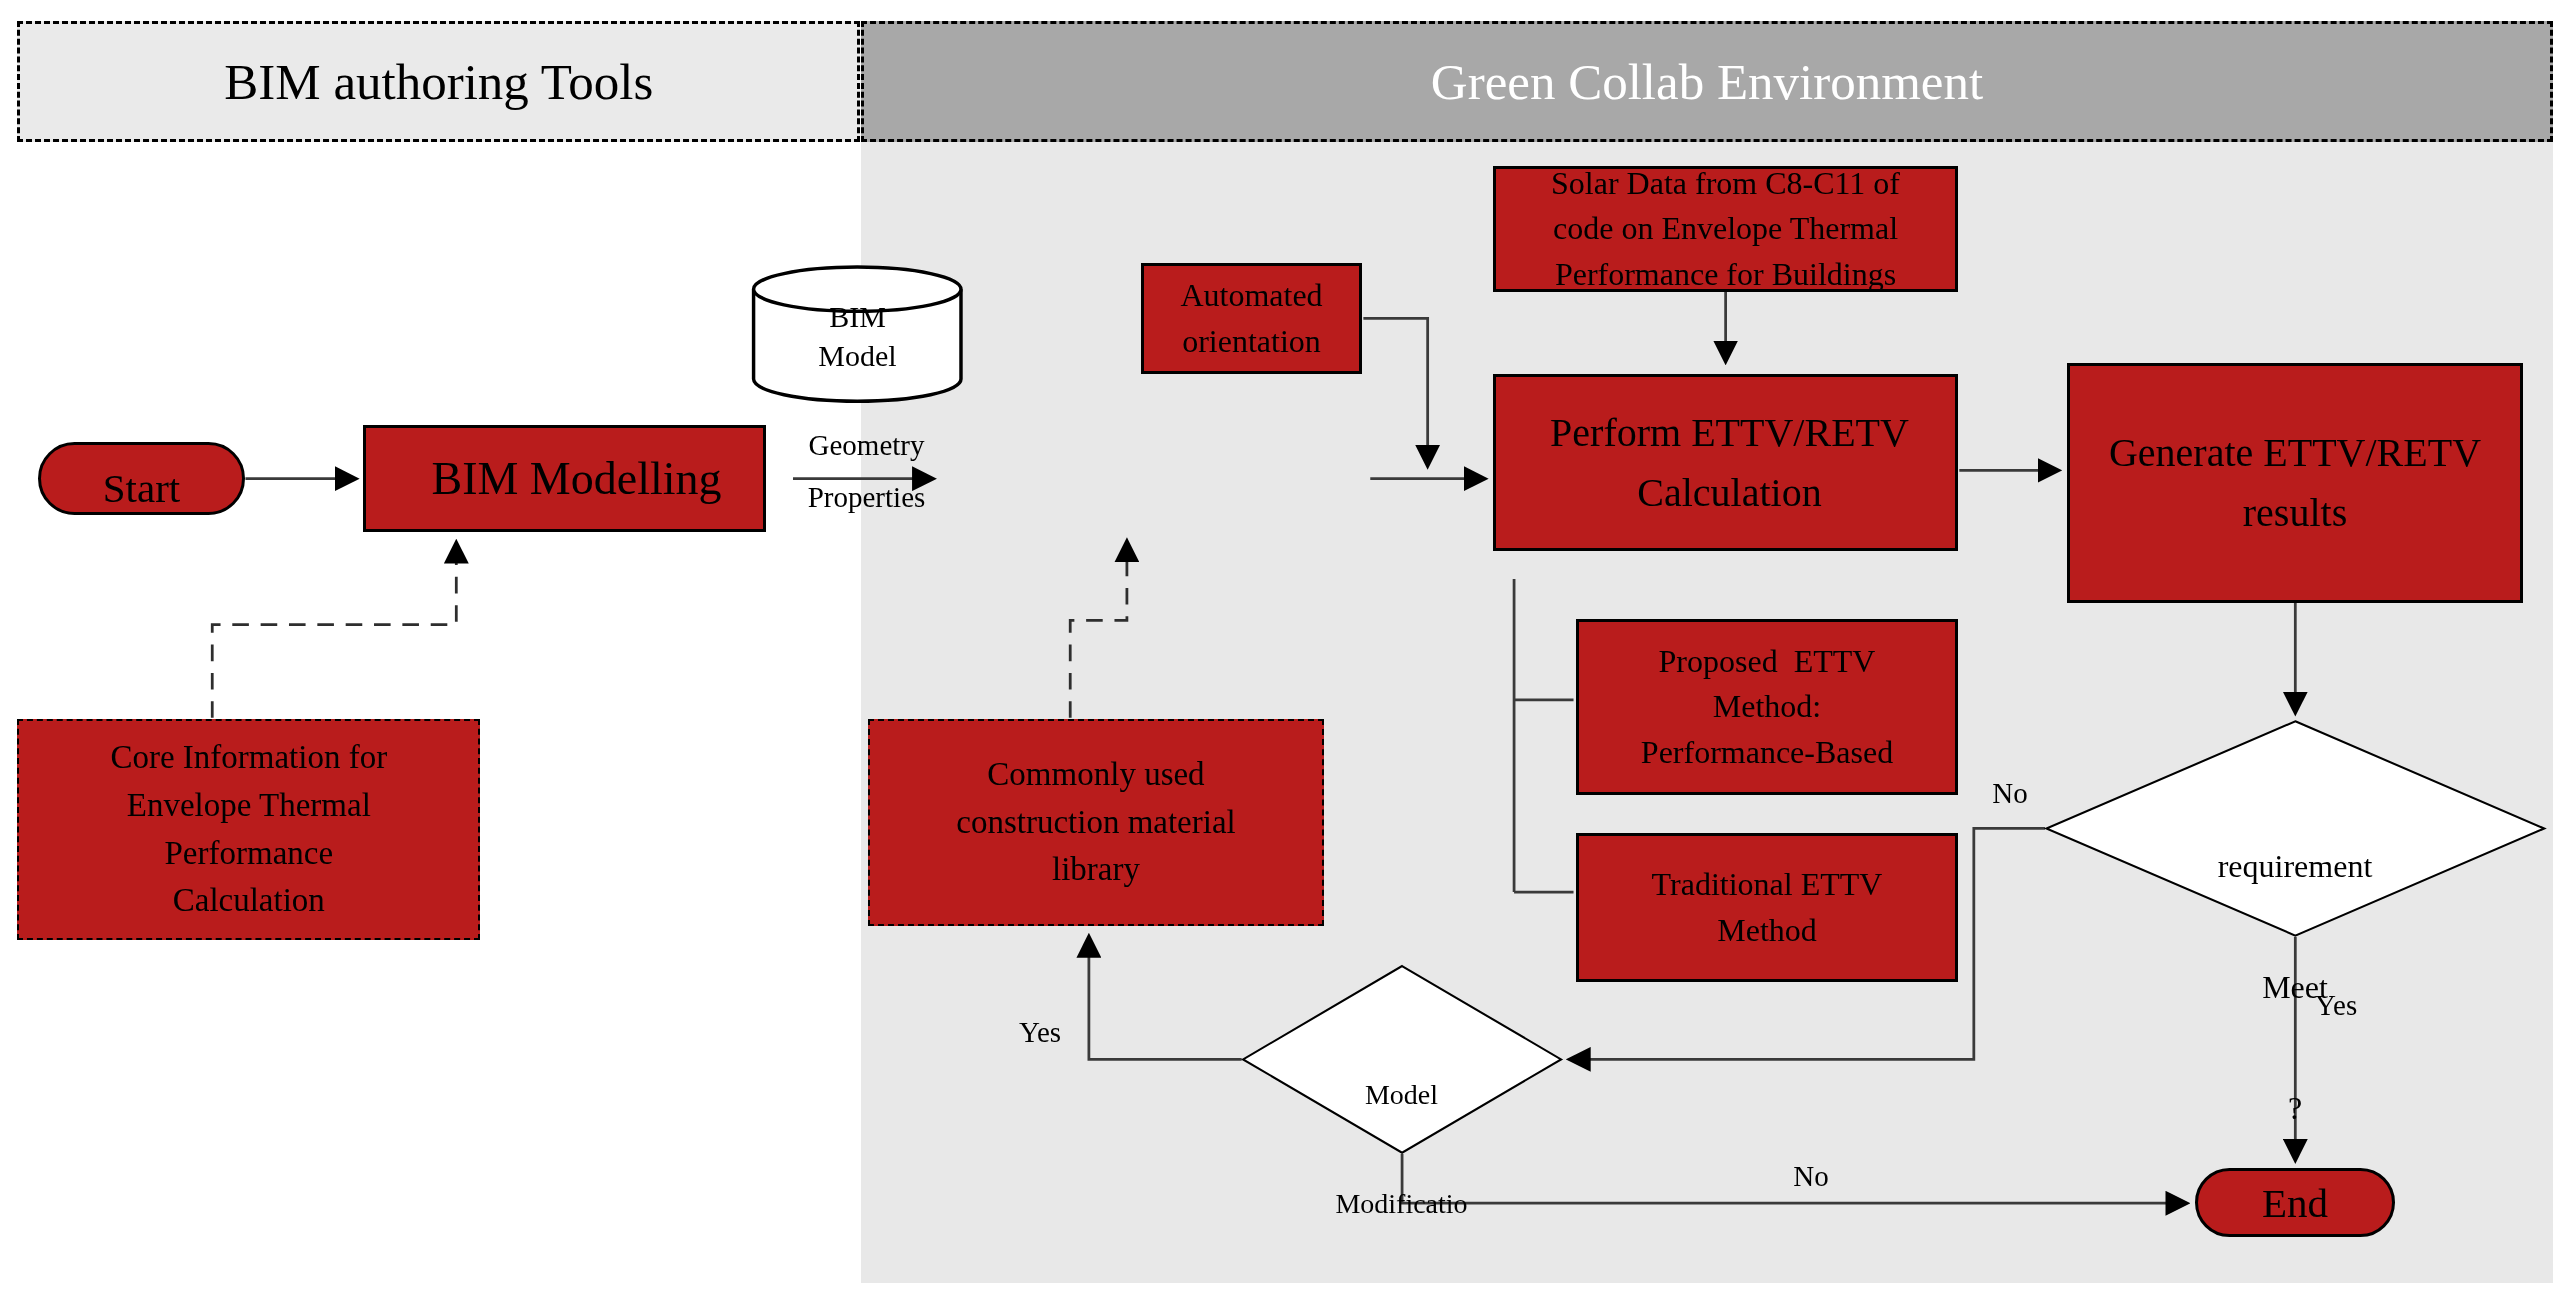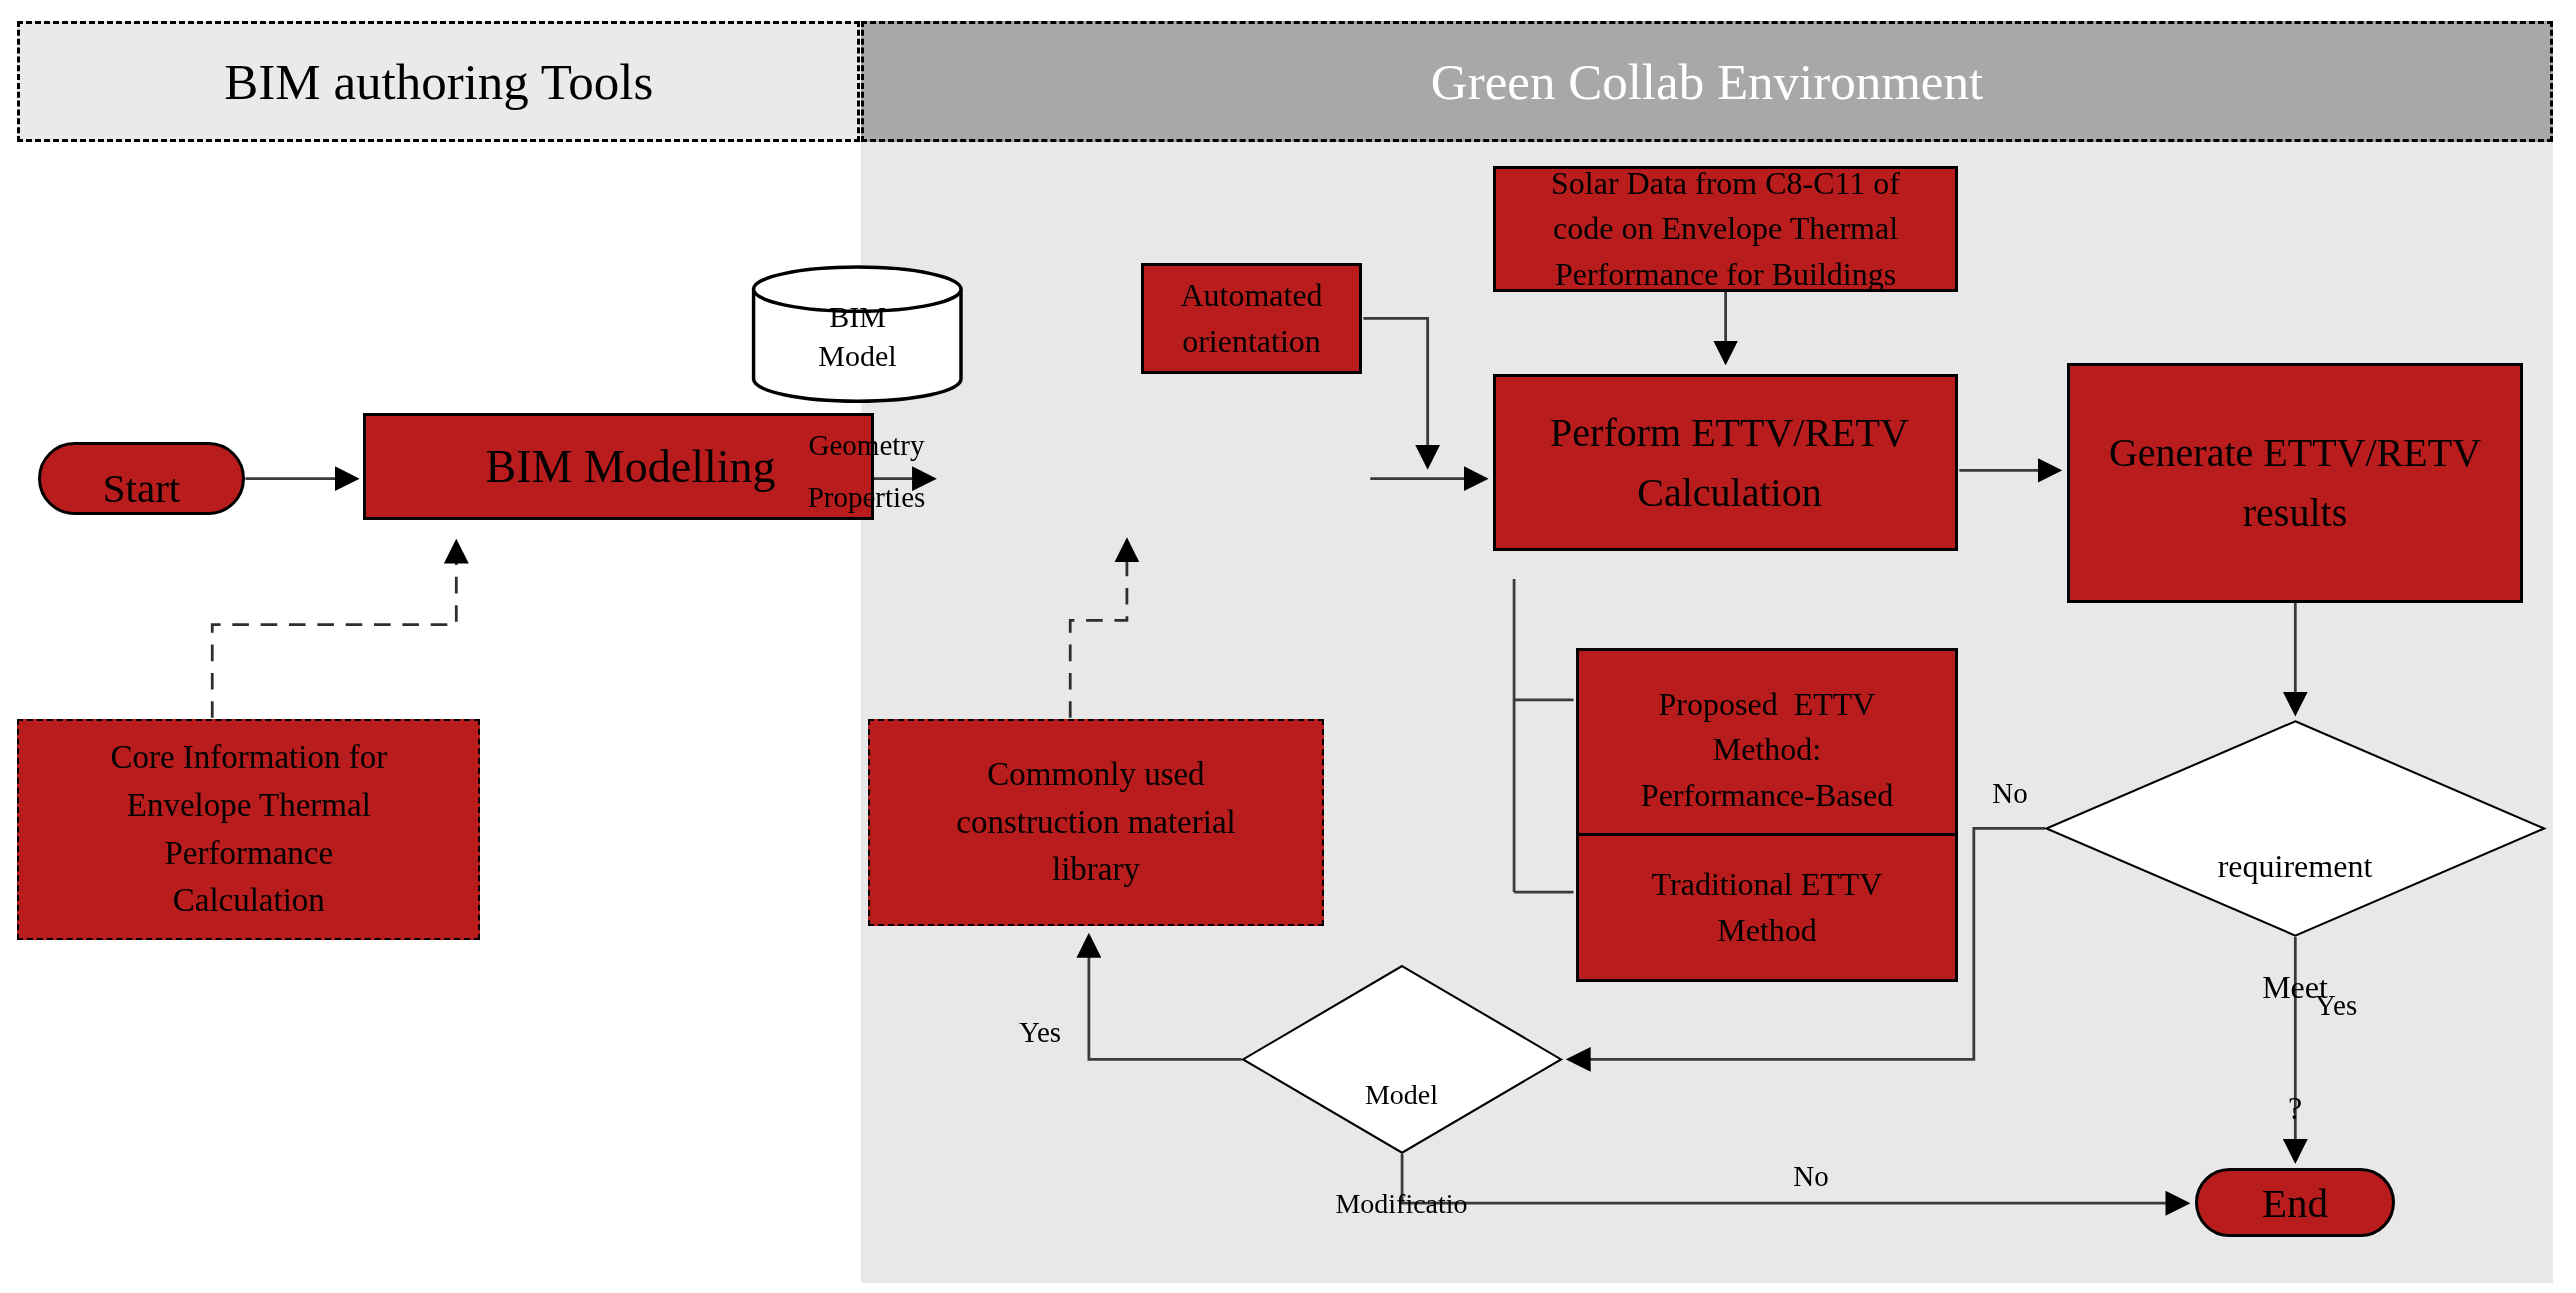--- a/index.html
+++ b/index.html
@@ -75,21 +75,21 @@
     <g>
       <path d="M1090,418 V548 A150,32 0 0 0 1390,548 V418" fill="#ffffff" stroke="#000" stroke-width="5"></path>
       <ellipse cx="1240" cy="418" rx="150" ry="32" fill="#ffffff" stroke="#000" stroke-width="5"></ellipse>
     </g>
   </svg>
 
   <div class="node stadium" style="left:38px;top:442px;width:207px;height:73px;font-size:41px;justify-content:flex-end;">
     <span>Start</span>
   </div>
 
-  <div class="node" style="left:363px;top:413px;width:511px;height:107px;font-size:46px;padding-left:24px;">
+  <div class="node" style="left:363px;top:425px;width:403px;height:107px;font-size:46px;padding-left:24px;">
     <span>BIM Modelling</span>
   </div>
 
   <div class="cyltext">
     <div>BIM</div>
     <div>Model</div>
   </div>
 
 
   <div class="node" style="left:1141px;top:263px;width:221px;height:111px;">
@@ -106,21 +106,21 @@
   <div class="node" style="left:1493px;top:374px;width:465px;height:177px;padding-left:8px;">
     <div class="l-mid">Perform ETTV/RETV</div>
     <div class="l-mid">Calculation</div>
   </div>
 
   <div class="node" style="left:2067px;top:363px;width:456px;height:240px;">
     <div class="l-mid">Generate ETTV/RETV</div>
     <div class="l-mid">results</div>
   </div>
 
-  <div class="node" style="left:1576px;top:648px;width:382px;height:204px;">
+  <div class="node" style="left:1576px;top:619px;width:382px;height:176px;">
     <div class="l-sm">Proposed  ETTV</div>
     <div class="l-sm">Method:</div>
     <div class="l-sm">Performance-Based</div>
   </div>
 
   <div class="node" style="left:1576px;top:833px;width:382px;height:149px;">
     <div class="l-sm">Traditional ETTV</div>
     <div class="l-sm">Method</div>
   </div>
 

